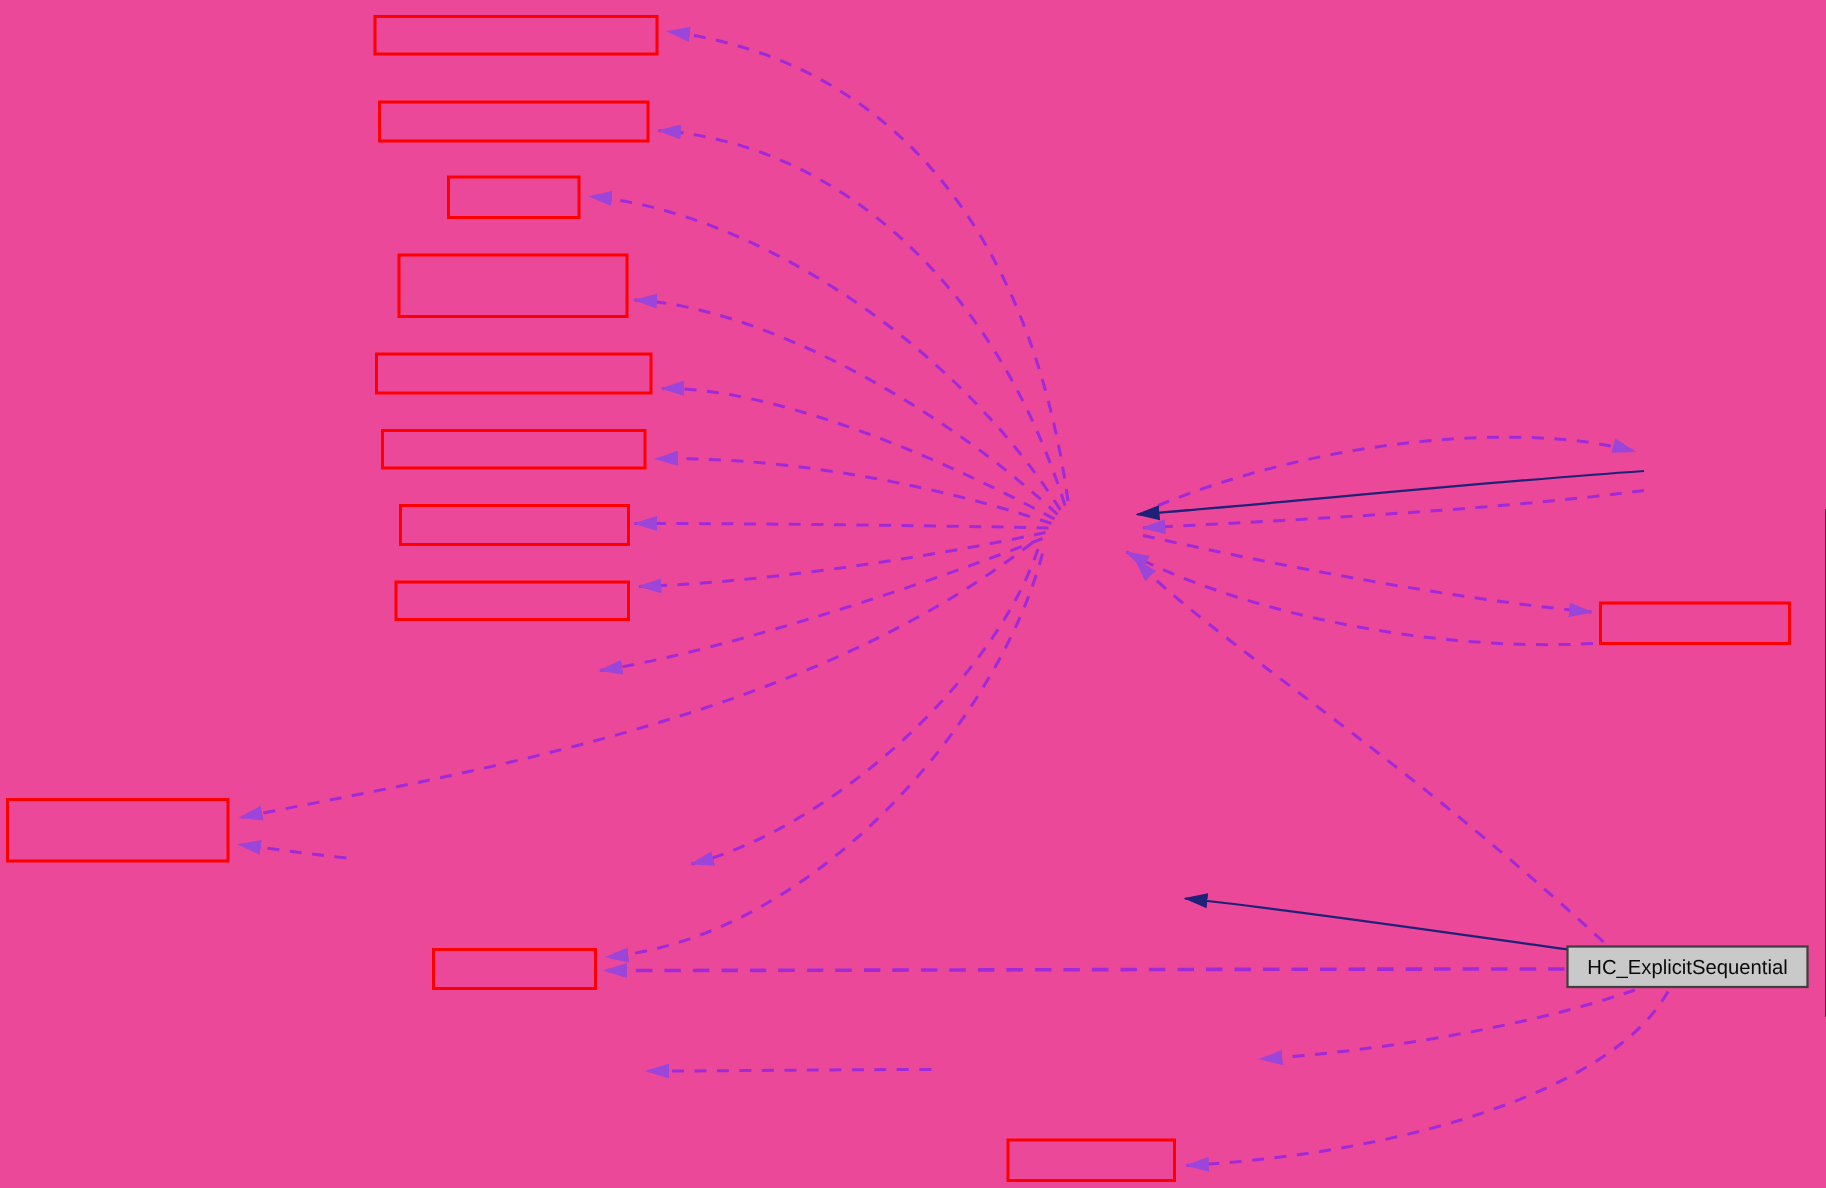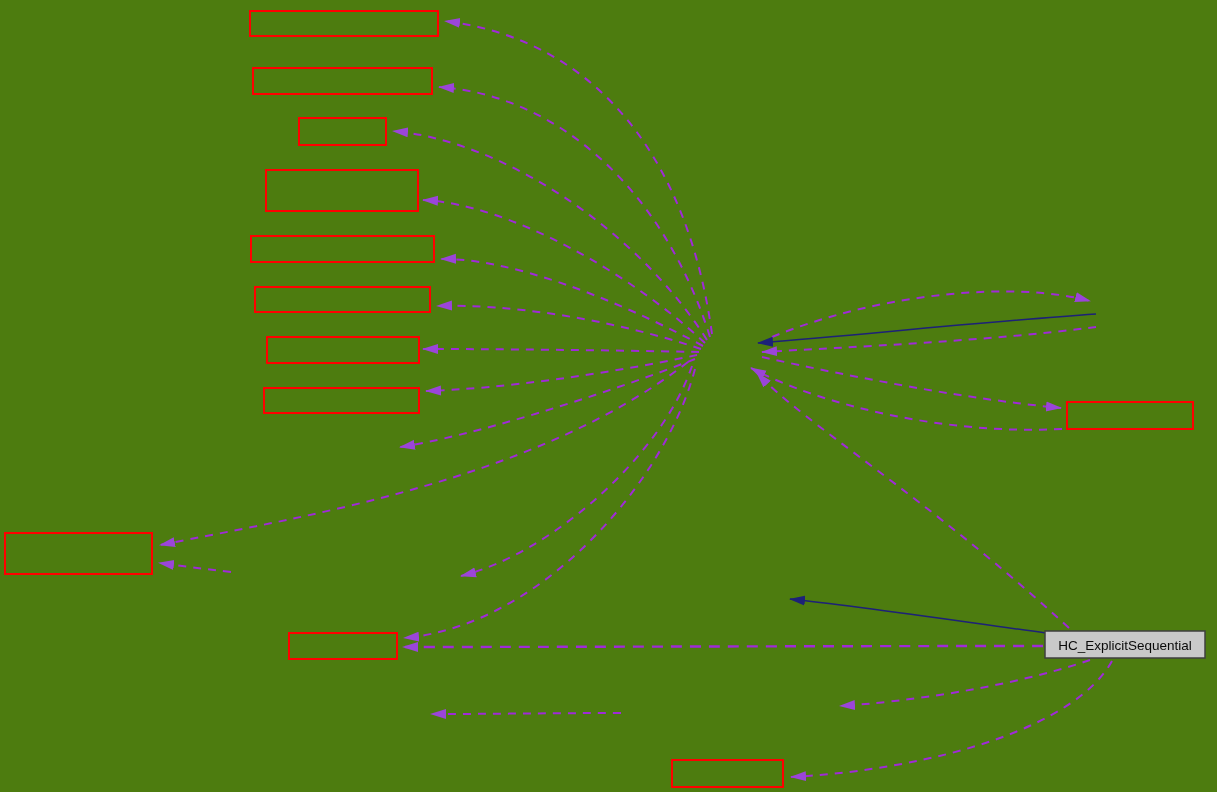--- a/index.html
+++ b/index.html
@@ -1,16 +1,16 @@
 <!DOCTYPE html>
 <html><head>
 <meta charset="utf-8">
 <style>
   html,body{margin:0;padding:0;background:#000;}
-  #stage{position:relative;width:1217px;height:792px;background:#4d7c0f;overflow:hidden;}
+  #stage{position:relative;width:1217px;height:792px;background:#ec4899;overflow:hidden;}
   svg{display:block}
   .hc-text{font-family:"Liberation Sans","DejaVu Sans",sans-serif;font-size:13.5px;}
 </style>
 </head>
 <body>
 
 <div id="stage">
   <svg id="graph" width="1217" height="792" viewBox="0 0 1217 792">
       <defs>
         <marker id="ah-usage" viewBox="0 0 16 12" refX="15" refY="6" markerWidth="16" markerHeight="12" markerUnits="userSpaceOnUse" orient="auto">

